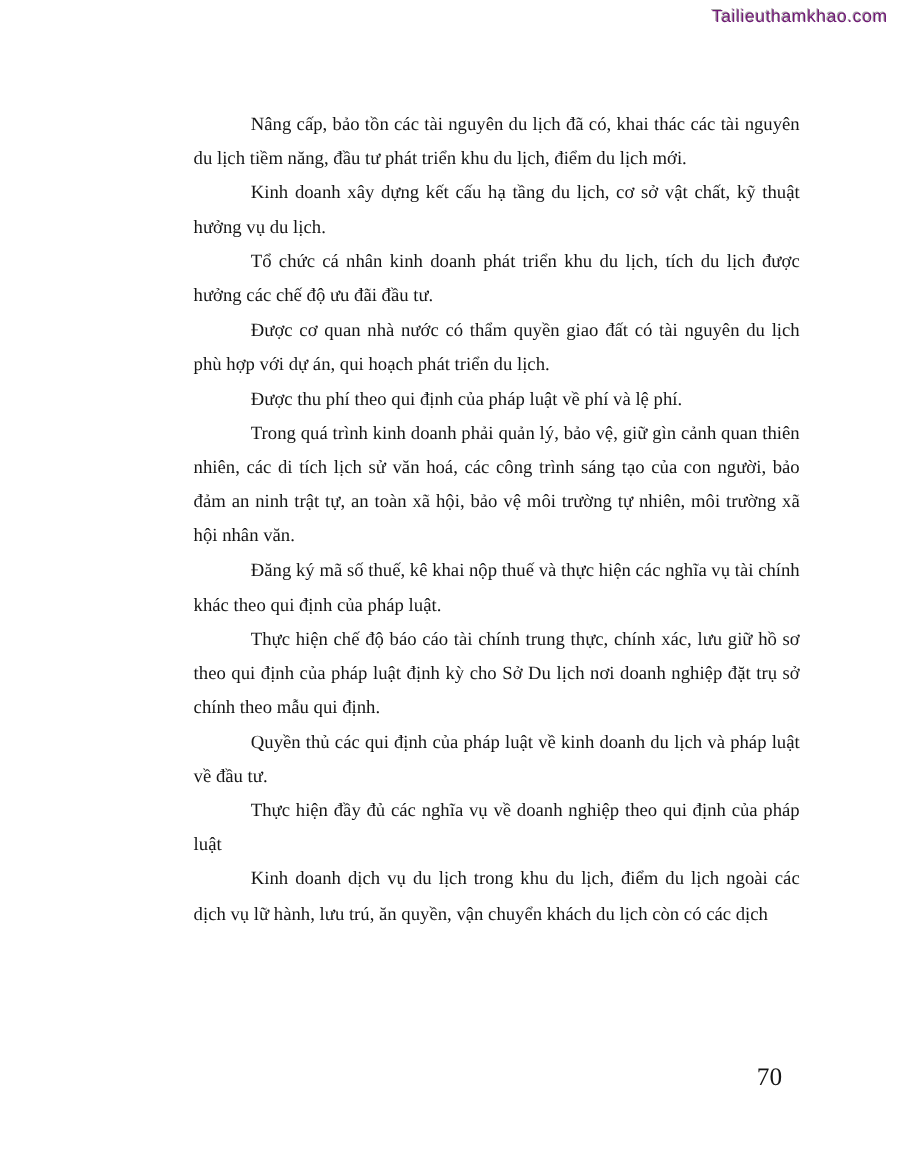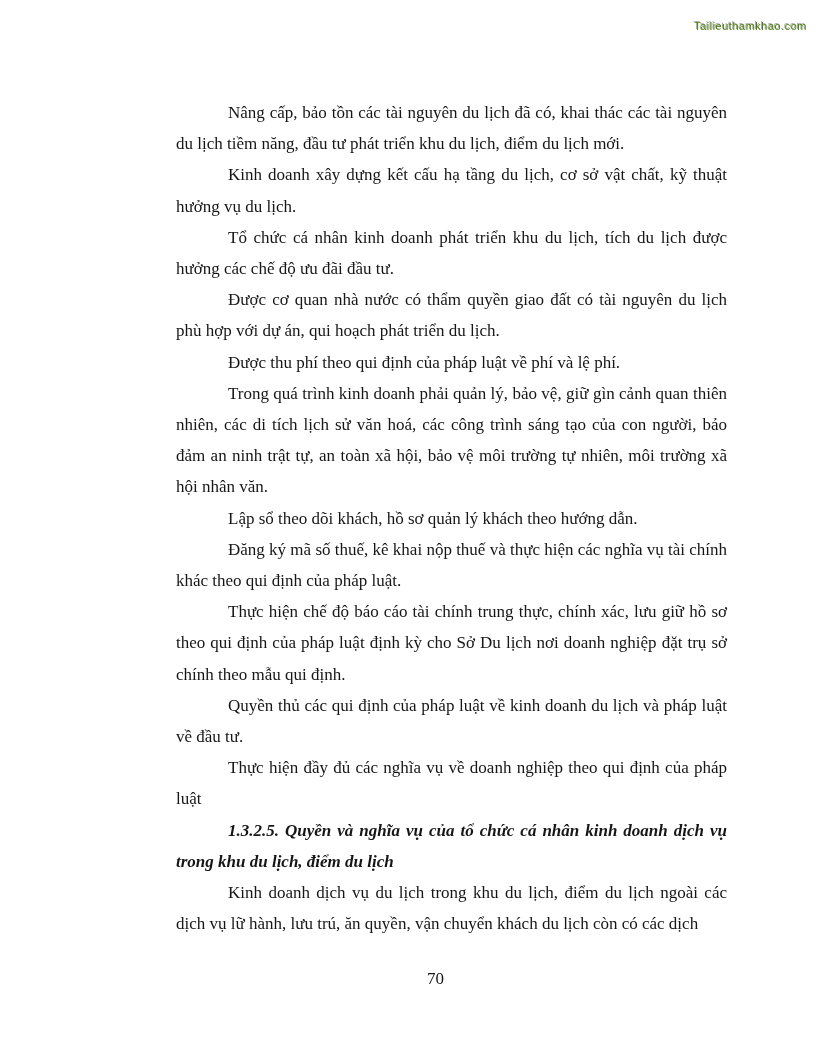--- a/index.html
+++ b/index.html
@@ -14,26 +14,25 @@
     background: #ffffff;
     overflow: hidden;
     font-family: "Liberation Serif", serif;
     color: #161616;
   }
   .watermark {
     position: absolute;
     top: 7px;
     right: 9px;
     font-family: "Liberation Sans", sans-serif;
-    font-size: 11px;
+    font-size: 16px;
     letter-spacing: 0.5px;
-    color: #4d7c0f;
+    color: #701a75;
     text-shadow: -1px -1px 0 #aaaaaa, 1px 1px 1px #ffffff;
     user-select: none;
-    margin-top: 13px;
   }
   .content {
     position: absolute;
     left: 176px;
     top: 97px;
     width: 551px;
   }
   .content p, .content h3 {
     margin: 0;
     font-size: 17px;
@@ -44,43 +43,41 @@
   }
   .content h3.heading {
     font-weight: bold;
     font-style: italic;
   }
   .page-number {
     position: absolute;
     left: 160px;
     top: 966px;
     width: 551px;
-    text-align: center;
-    font-size: 17px;
+    text-align: right;
+    font-size: 23px;
     line-height: 26px;
   }
 </style>
 </head>
 <body>
 
 <div class="page">
 
   <div class="watermark">Tailieuthamkhao.com</div>
 
   <main class="content">
     <p>Nâng cấp, bảo tồn các tài nguyên du lịch đã có, khai thác các tài nguyên du lịch tiềm năng, đầu tư phát triển khu du lịch, điểm du lịch mới.</p>
     <p>Kinh doanh xây dựng kết cấu hạ tầng du lịch, cơ sở vật chất, kỹ thuật hưởng vụ du lịch.</p>
     <p>Tổ chức cá nhân kinh doanh phát triển khu du lịch, tích du lịch được hưởng các chế độ ưu đãi đầu tư.</p>
     <p>Được cơ quan nhà nước có thẩm quyền giao đất có tài nguyên du lịch phù hợp với dự án, qui hoạch phát triển du lịch.</p>
     <p>Được thu phí theo qui định của pháp luật về phí và lệ phí.</p>
     <p>Trong quá trình kinh doanh phải quản lý, bảo vệ, giữ gìn cảnh quan thiên nhiên, các di tích lịch sử văn hoá, các công trình sáng tạo của con người, bảo đảm an ninh trật tự, an toàn xã hội, bảo vệ môi trường tự nhiên, môi trường xã hội nhân văn.</p>
-    <p>Lập sổ theo dõi khách, hồ sơ quản lý khách theo hướng dẫn.</p>
     <p>Đăng ký mã số thuế, kê khai nộp thuế và thực hiện các nghĩa vụ tài chính khác theo qui định của pháp luật.</p>
     <p>Thực hiện chế độ báo cáo tài chính trung thực, chính xác, lưu giữ hồ sơ theo qui định của pháp luật định kỳ cho Sở Du lịch nơi doanh nghiệp đặt trụ sở chính theo mẫu qui định.</p>
     <p>Quyền thủ các qui định của pháp luật về kinh doanh du lịch và pháp luật về đầu tư.</p>
     <p>Thực hiện đầy đủ các nghĩa vụ về doanh nghiệp theo qui định của pháp luật</p>
-    <h3 class="heading">1.3.2.5. Quyền và nghĩa vụ của tổ chức cá nhân kinh doanh dịch vụ trong khu du lịch, điểm du lịch</h3>
     <p>Kinh doanh dịch vụ du lịch trong khu du lịch, điểm du lịch ngoài các dịch vụ lữ hành, lưu trú, ăn quyền, vận chuyển khách du lịch còn có các dịch</p>
   </main>
 
   <div class="page-number">70</div>
 
 </div>
 
 </body></html>

